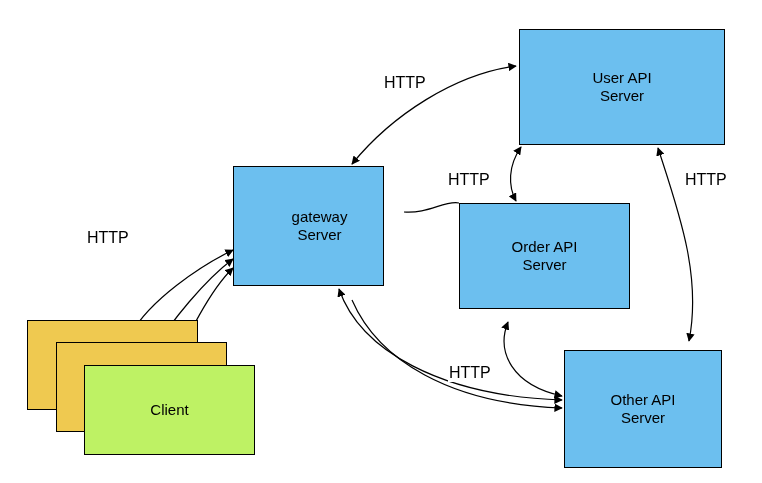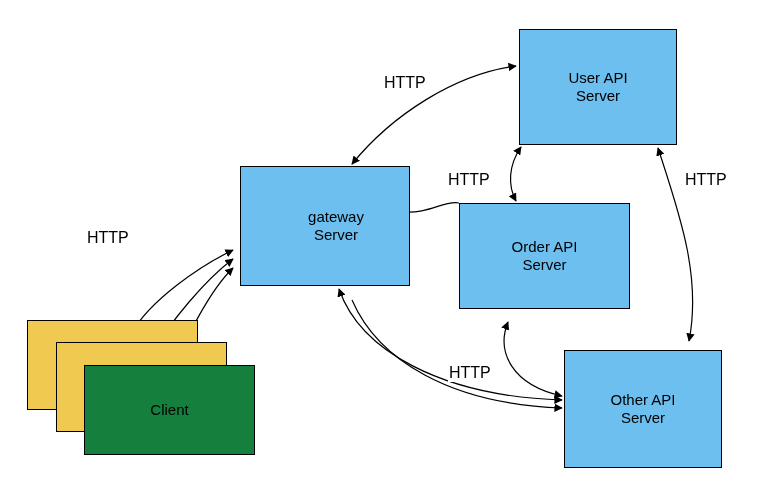--- a/index.html
+++ b/index.html
@@ -34,21 +34,21 @@
     justify-content: center;
     text-align: center;
     line-height: 1.22;
     font-size: 15px;
     color: #000000;
     font-family: "Liberation Sans", "DejaVu Sans", sans-serif;
     z-index: 3;
   }
   .node .label { display: block; white-space: pre-line; }
   .node-blue { background: #6CBFEF; }
-  .node-yellow { background: #15803d; }
+  .node-yellow { background: #bef264; }
   .stack-back {
     position: absolute;
     box-sizing: border-box;
     border: 1px solid #000000;
     background: #EFC950;
     z-index: 1;
   }
   .edge-label {
     position: absolute;
     font-size: 16px;
@@ -98,26 +98,26 @@
 
     <path class="conn" d="M 508 322 C 496 352 512 385 562 396" marker-start="url(#ah-start)" marker-end="url(#ah)"></path>
   </svg>
 
   <div class="stack-back" style="left:27px; top:320px; width:171px; height:90px;"></div>
   <div class="stack-back" style="left:56px; top:342px; width:171px; height:90px; z-index:2;"></div>
   <div class="node node-yellow" style="left:84px; top:365px; width:171px; height:90px;">
     <span class="label">Client</span>
   </div>
 
-  <div class="node node-blue" style="left:240px; top:166px; width:170px; height:120px;padding-left:22px;">
+  <div class="node node-blue" style="left:233px; top:166px; width:151px; height:120px;padding-left:22px;">
     <span class="label">gateway
 Server</span>
   </div>
 
-  <div class="node node-blue" style="left:519px; top:29px; width:158px; height:116px;">
+  <div class="node node-blue" style="left:519px; top:29px; width:206px; height:116px;">
     <span class="label">User API
 Server</span>
   </div>
 
   <div class="node node-blue" style="left:459px; top:203px; width:171px; height:106px;">
     <span class="label">Order API
 Server</span>
   </div>
 
   <div class="node node-blue" style="left:564px; top:350px; width:158px; height:118px;">

